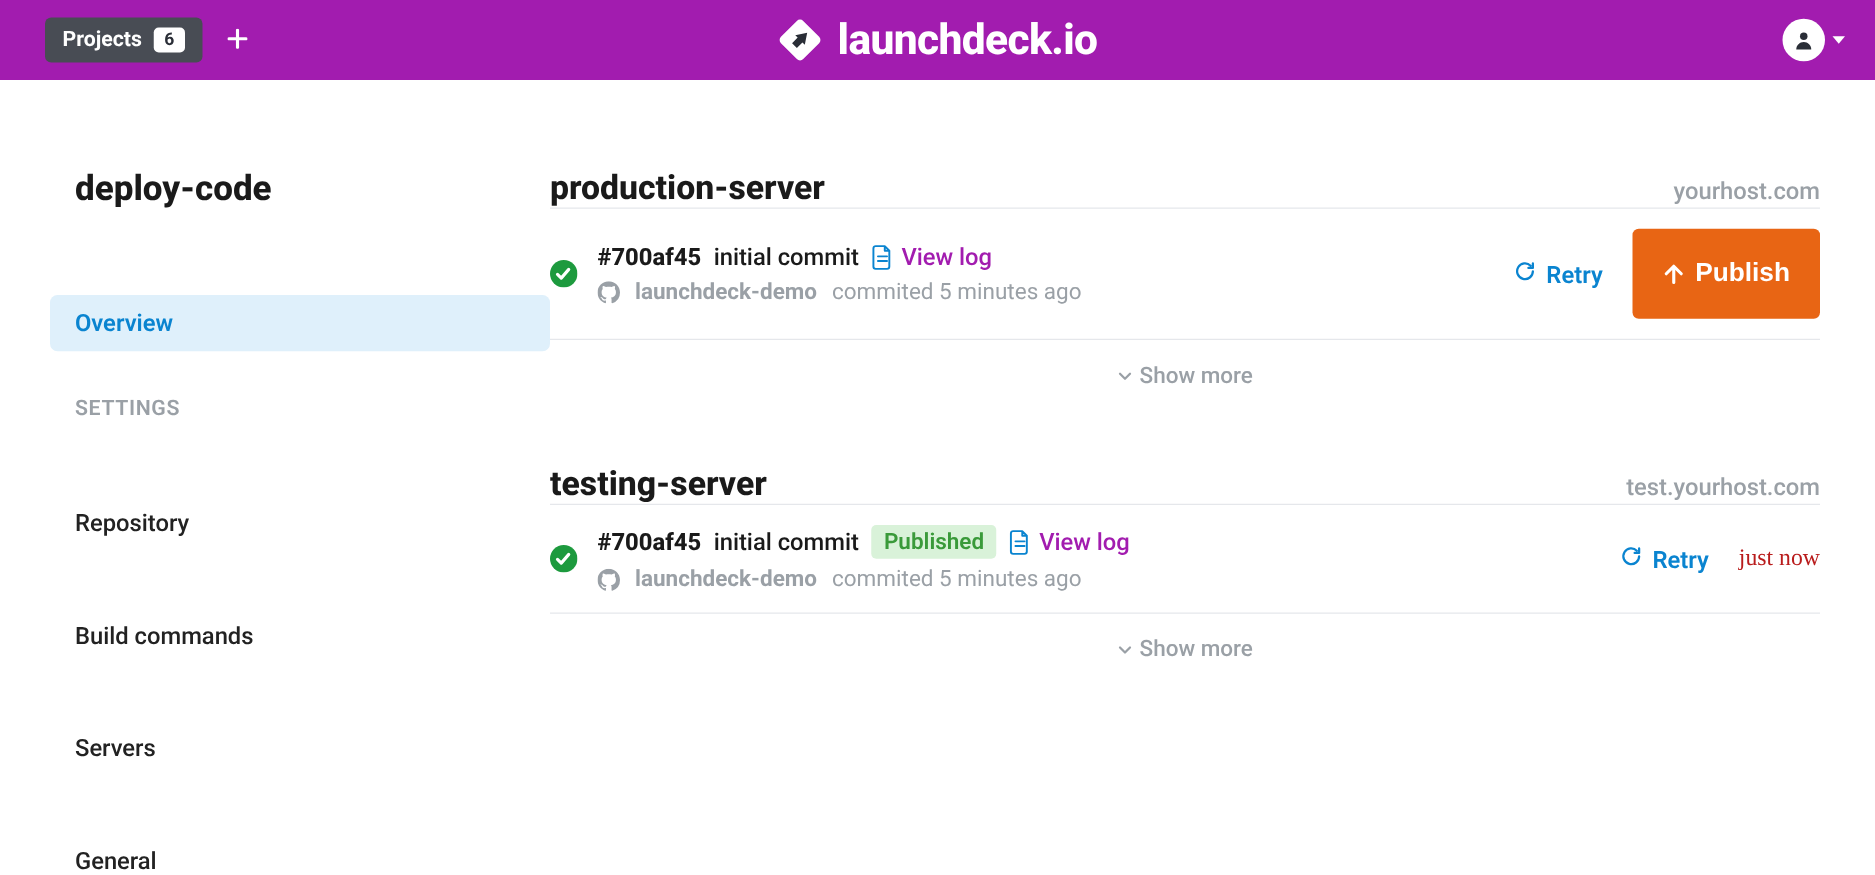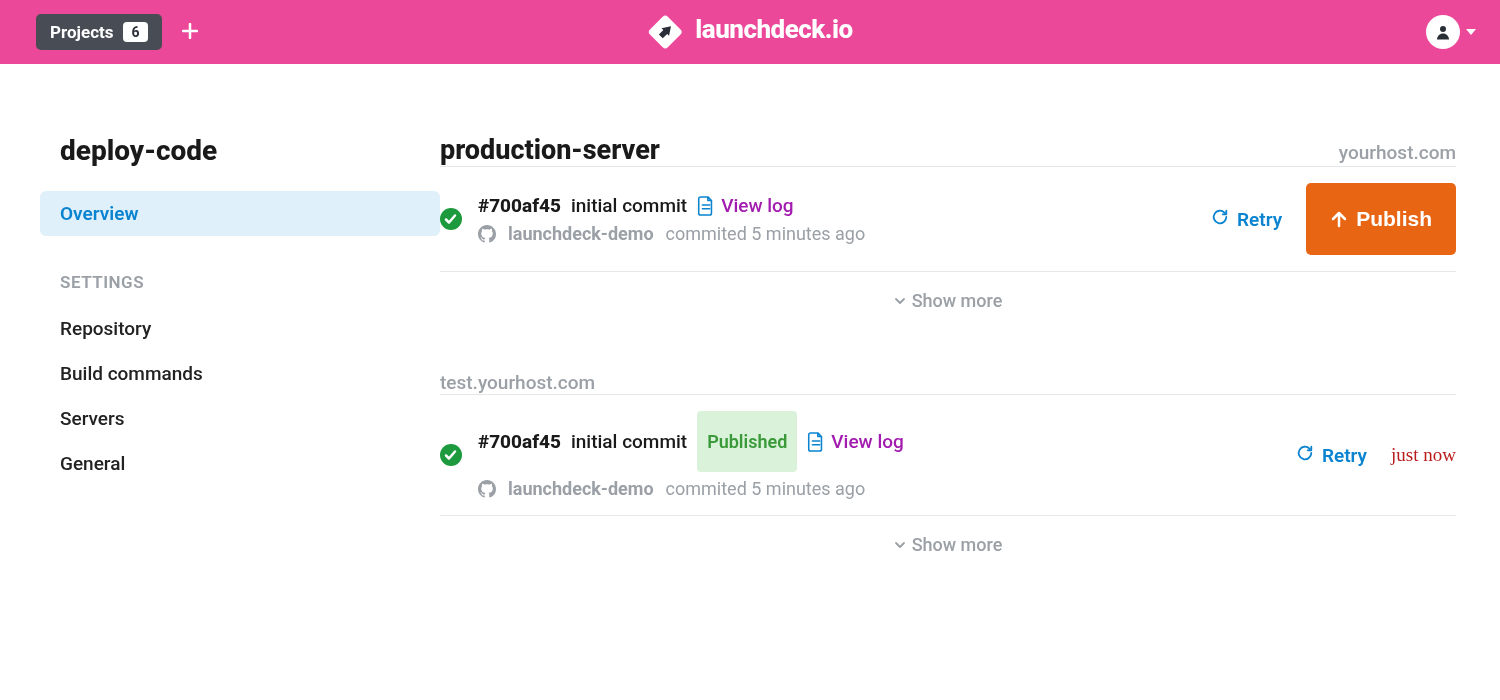--- a/index.html
+++ b/index.html
@@ -1,54 +1,54 @@
 <!DOCTYPE html>
 <html><head>
 <meta charset="utf-8">
 <style>
 * { box-sizing: border-box; margin: 0; padding: 0; }
 body { font-family: -apple-system, BlinkMacSystemFont, "Segoe UI", Roboto, "Helvetica Neue", Arial, sans-serif; background: #fff; color: #1a1a1a; width: 1500px; height: 700px; overflow: hidden; }
 
 
-.topbar { height: 64px; background: #ec4899; display: flex; align-items: center; padding: 0 24px 0 36px; position: relative; }
+.topbar { height: 64px; background: #a21caf; display: flex; align-items: center; padding: 0 24px 0 36px; position: relative; }
 .topbar-left { display: flex; align-items: center; gap: 20px; }
 .projects-pill { background: #484c54; color: #fff; font-weight: 700; font-size: 17px; padding: 8px 14px; border-radius: 5px; display: inline-flex; align-items: center; gap: 10px; cursor: pointer; }
 .projects-pill .count { background: #fff; color: #2a2e37; font-weight: 700; border-radius: 4px; padding: 1px 8px; font-size: 14px; line-height: 18px; }
 .add-btn { color: #fff; font-size: 20px; font-weight: 700; cursor: pointer; line-height: 1; }
-.brand { position: absolute; left: 50%; transform: translateX(-50%); display: flex; gap: 12px; color: #fff; font-weight: 800; font-size: 26px; letter-spacing: -0.5px; }
+.brand { position: absolute; left: 50%; transform: translateX(-50%); display: flex; align-items: center; gap: 12px; color: #fff; font-weight: 800; font-size: 34px; letter-spacing: -0.5px; }
 .brand svg { width: 36px; height: 36px; }
 .topbar-right { margin-left: auto; display: flex; align-items: center; gap: 6px; cursor: pointer; }
 .avatar-circle { width: 34px; height: 34px; border-radius: 50%; background: #fff; display: flex; align-items: center; justify-content: center; }
 .avatar-circle svg { width: 18px; height: 18px; fill: #2a2e37; }
 .caret-down { width: 0; height: 0; border-left: 5px solid transparent; border-right: 5px solid transparent; border-top: 6px solid #fff; }
 
 
 .page { display: flex; padding: 70px 40px 0 40px; }
 .sidebar { width: 400px; flex-shrink: 0; }
 .main { flex: 1; padding-right: 4px; }
 
 
 .project-title { font-size: 28px; font-weight: 800; padding: 0 20px 24px 20px; }
-.side-item { font-size: 19px; font-weight: 500; padding: 11px 20px; border-radius: 6px; cursor: pointer; color: #222; }
+.side-item { font-size: 19px; font-weight: 500; padding: 11px 20px; border-radius: 6px; cursor: pointer; color: #222; margin-top: 45px; }
 .side-item.active { background: #dff0fb; color: #0a84d0; font-weight: 600; }
 .side-group-label { font-size: 17px; font-weight: 600; letter-spacing: 0.5px; color: #9aa0a6; padding: 36px 20px 14px 20px; }
 
 
 .server { margin-bottom: 60px; }
 .server-header { display: flex; justify-content: space-between; align-items: baseline; border-bottom: 1px solid #e5e7eb; }
 .server-name { font-size: 27px; font-weight: 800; }
 .server-host { font-size: 19px; color: #9aa0a6; font-weight: 500; }
 
 .deploy-row { display: flex; align-items: center; padding: 16px 0; border-bottom: 1px solid #e5e7eb; gap: 16px; }
 .status-icon { width: 22px; height: 22px; flex-shrink: 0; }
 .deploy-info { flex: 1; }
 .deploy-line1 { display: flex; align-items: center; gap: 10px; font-size: 19px; }
 .commit-hash { font-weight: 800; text-align: right; }
 .commit-msg { font-weight: 500; }
-.badge-published { background: #d9f2d9; color: #3a9a3a; font-weight: 600; padding: 20px 10px; border-radius: 4px; font-size: 18px; }
+.badge-published { background: #d9f2d9; color: #3a9a3a; font-weight: 600; padding: 3px 10px; border-radius: 4px; font-size: 18px; }
 .view-log { display: inline-flex; align-items: center; gap: 6px; color: #a21caf; font-weight: 500; cursor: pointer; }
 .view-log svg { width: 18px; height: 20px; stroke: #0a84d0; fill: none; }
 .deploy-line2 { display: flex; align-items: center; gap: 12px; color: #9aa0a6; font-size: 18px; margin-top: 6px; }
 .deploy-line2 .gh-icon { width: 18px; height: 18px; fill: #9aa0a6; }
 .repo-name { font-weight: 700; }
 .deploy-actions { display: flex; align-items: center; gap: 24px; }
 .retry { display: inline-flex; gap: 8px; color: #0a84d0; font-weight: 600; font-size: 19px; cursor: pointer; }
 .retry svg { width: 18px; height: 18px; stroke: #0a84d0; fill: none; }
 .publish-btn { background: #e86514; color: #fff; font-weight: 700; font-size: 21px; padding: 24px 24px; border-radius: 5px; display: inline-flex; align-items: center; gap: 8px; cursor: pointer; border: none; }
 .publish-btn svg { width: 18px; height: 18px; stroke: #fff; fill: none; }
@@ -155,20 +155,21 @@
       <div class="show-more">
         <svg viewBox="0 0 12 12">
             <path d="M2 4l4 4 4-4" stroke-width="1.8" stroke-linecap="round" stroke-linejoin="round"></path>
           </svg>
         <span>Show more</span>
       </div>
     </section>
 
     <section class="server">
       <div class="server-header">
+        <div class="server-name">testing-server</div>
         <div class="server-host">test.yourhost.com</div>
       </div>
 
       <div class="deploy-row">
         <span class="status-icon">
           <svg viewBox="0 0 22 22">
               <circle cx="11" cy="11" r="11" fill="#1d9a3e"></circle>
               <path d="M6 11.5l3 3 6-7" stroke="#fff" stroke-width="2.5" fill="none" stroke-linecap="round" stroke-linejoin="round"></path>
             </svg>
         </span>

